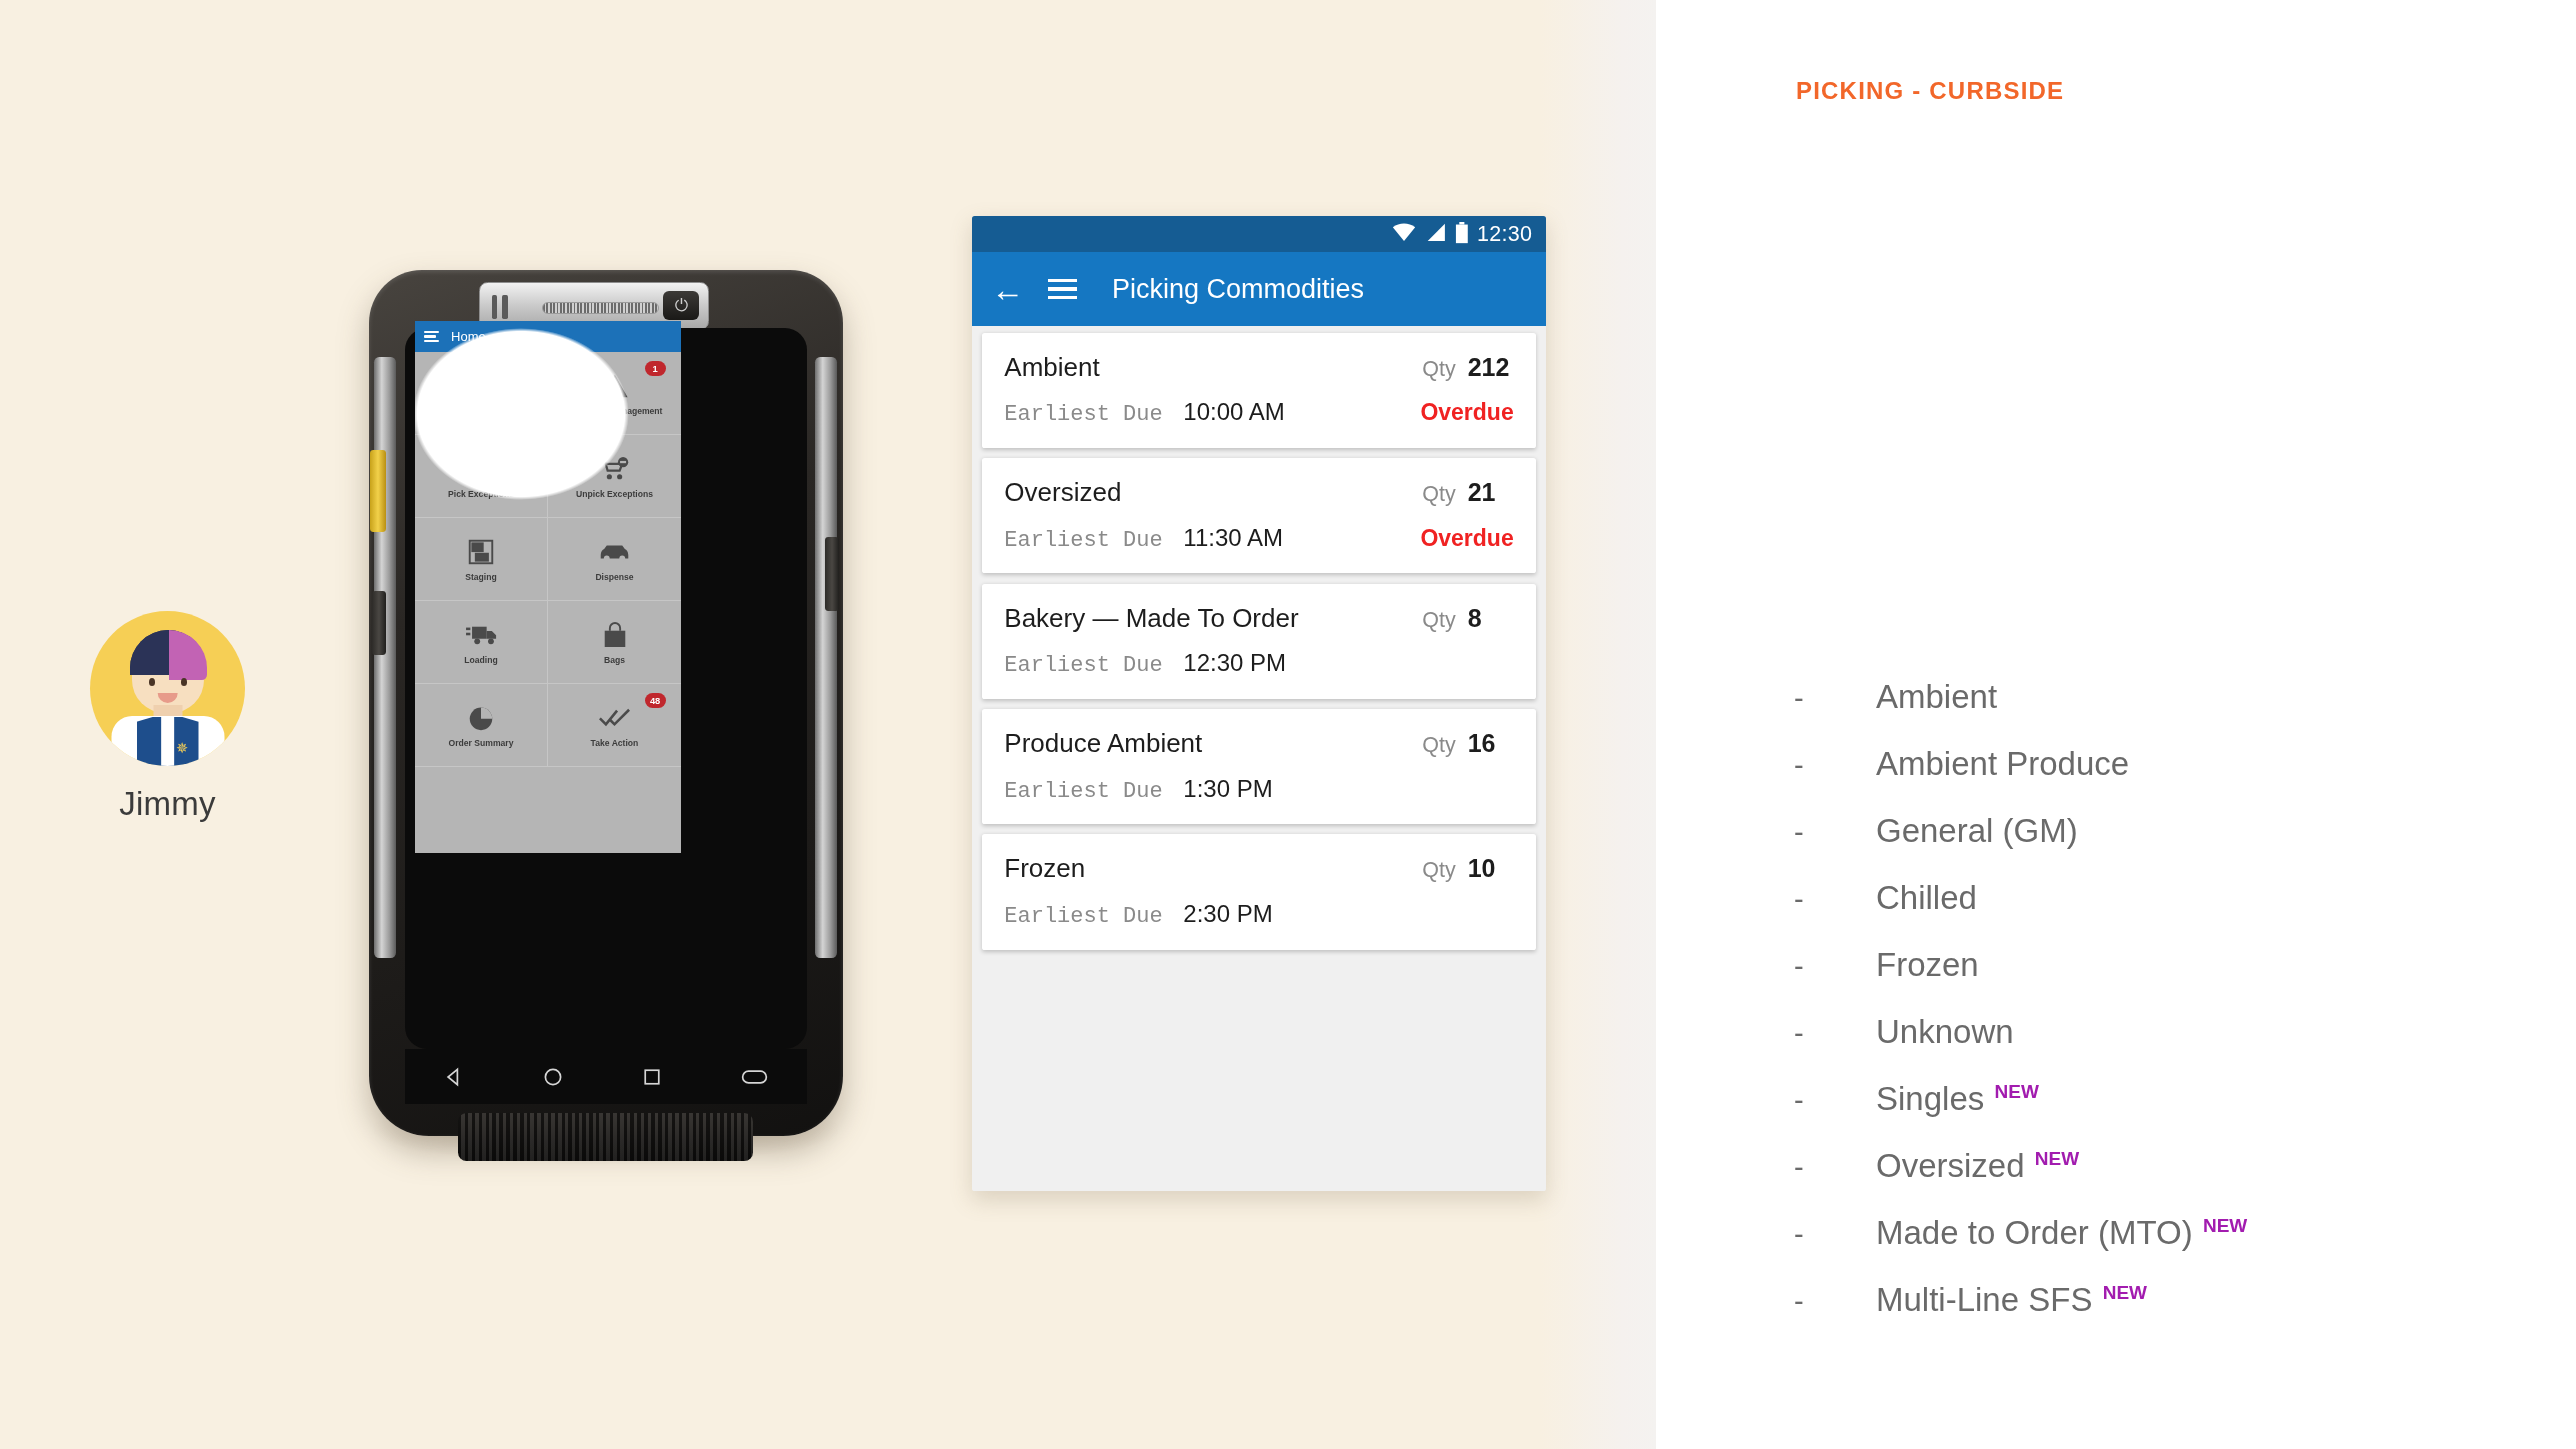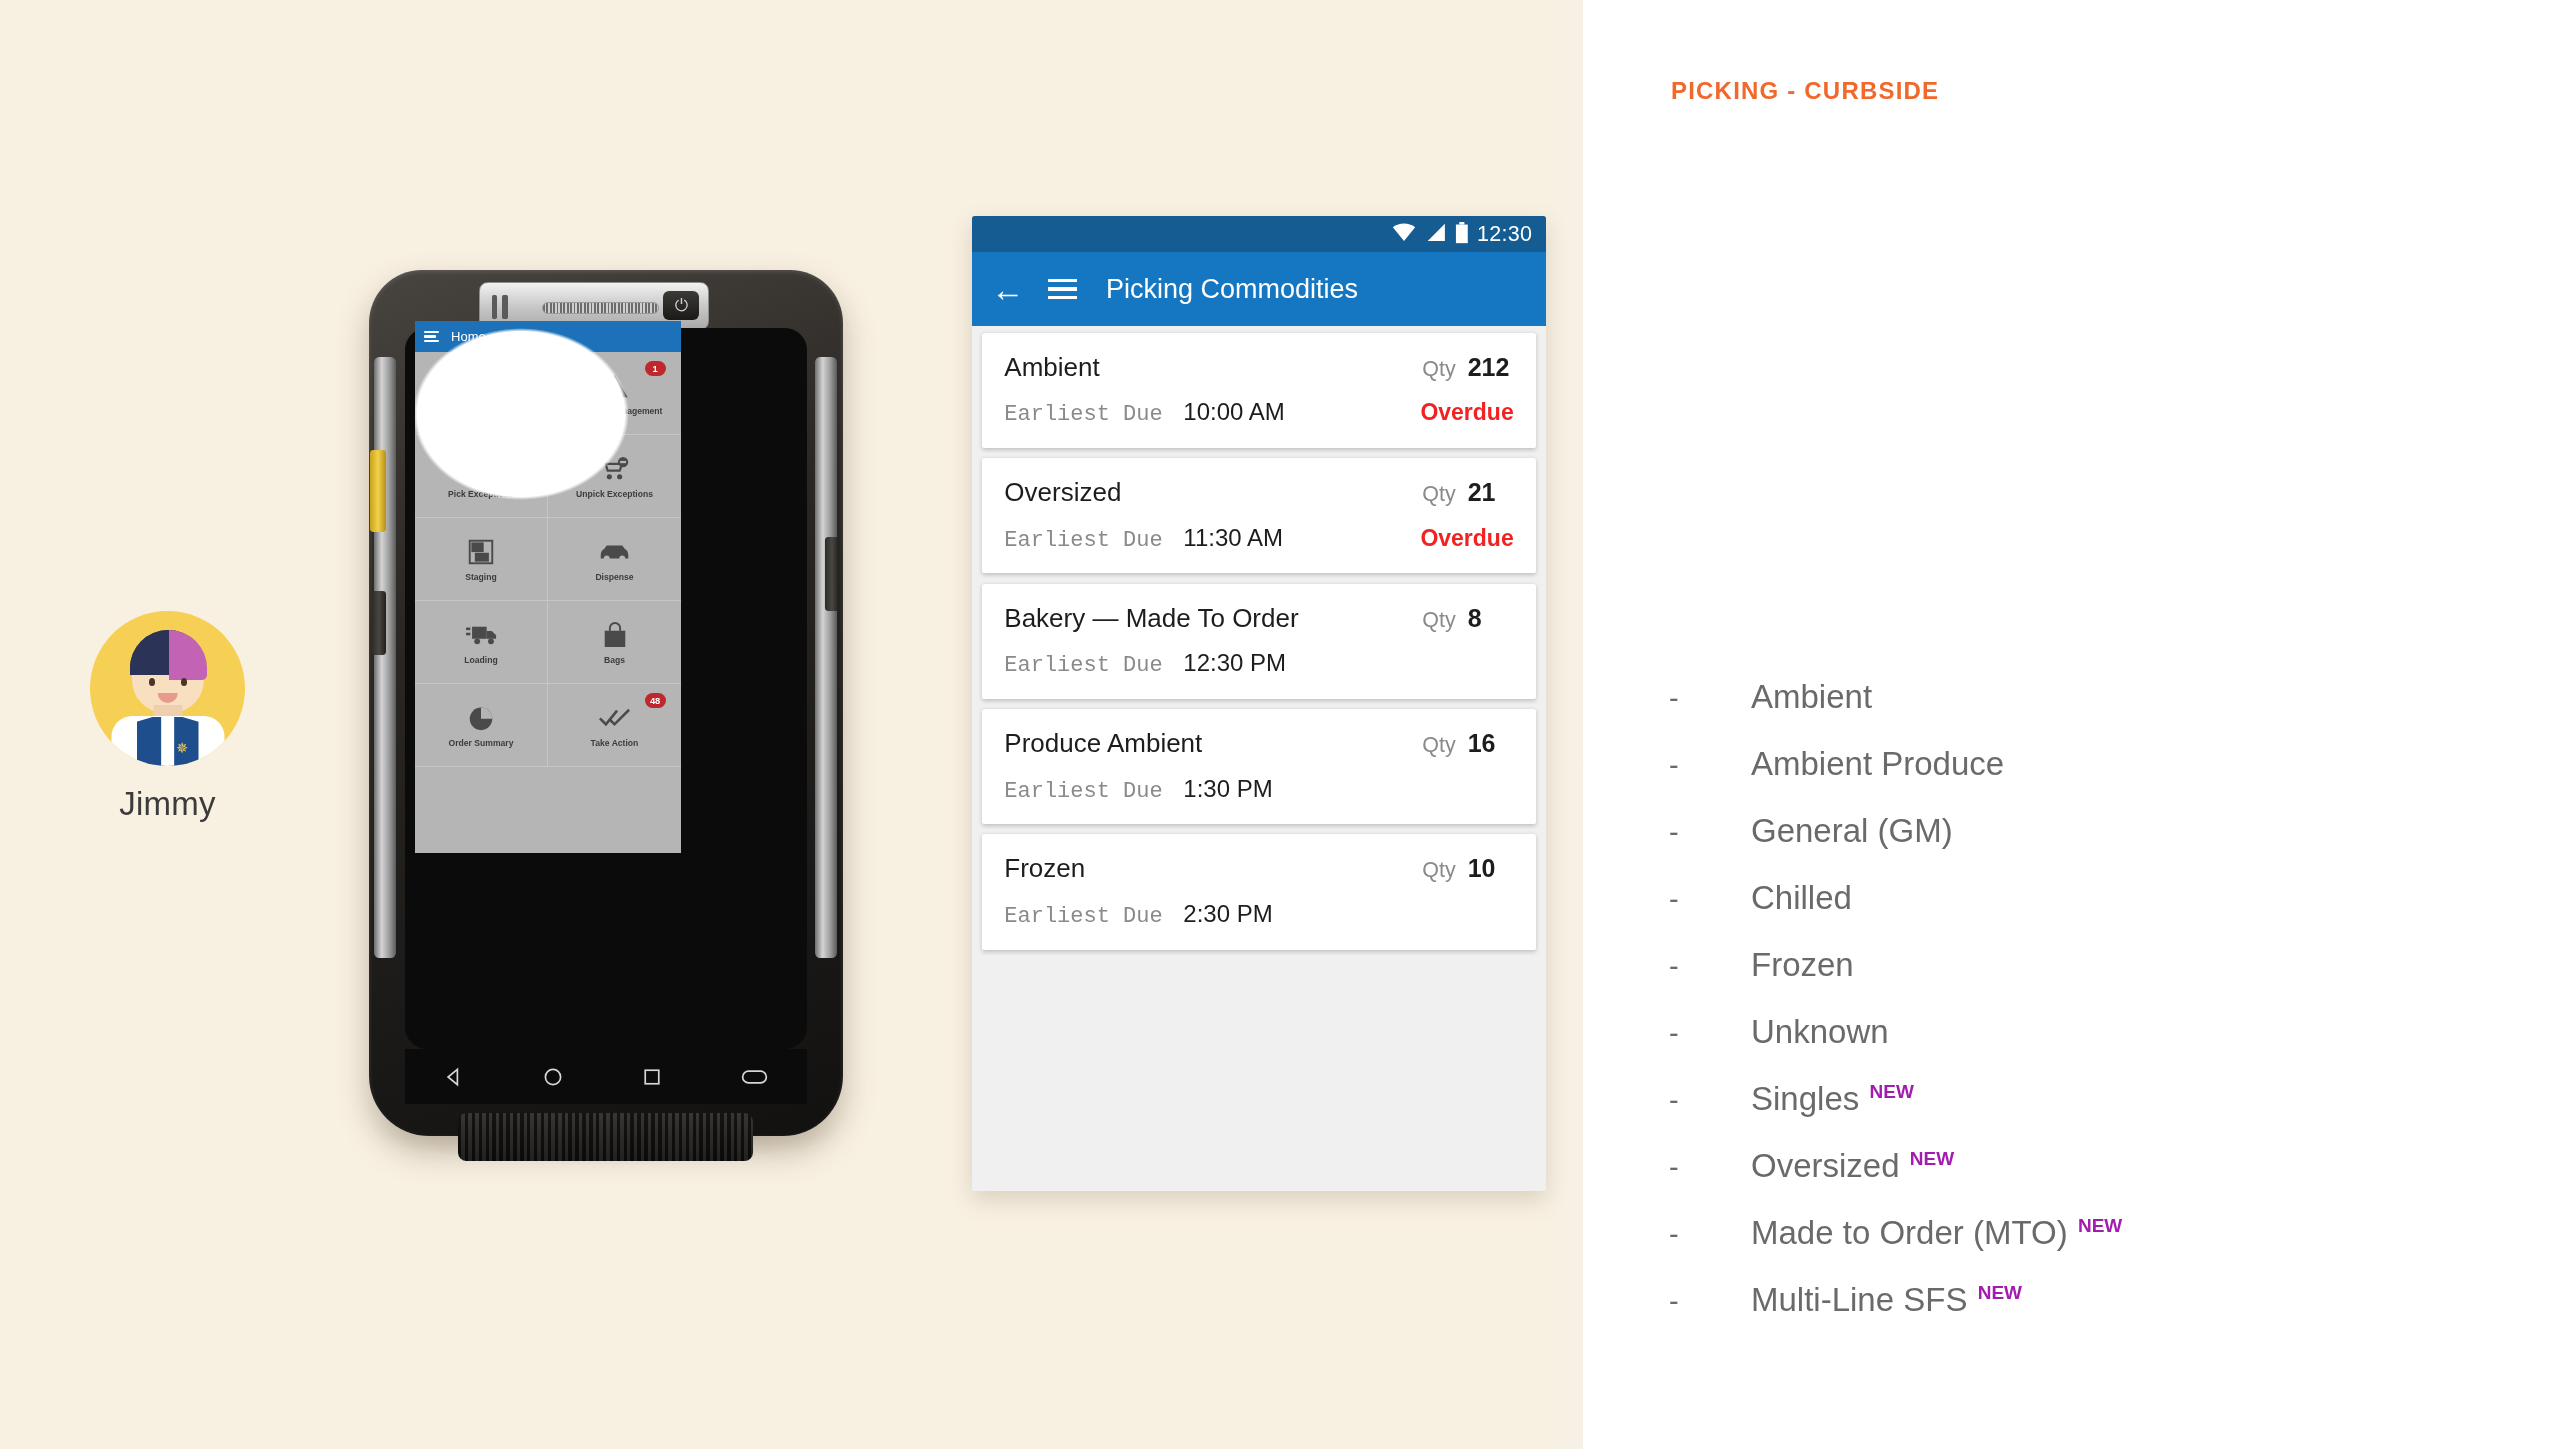--- a/index.html
+++ b/index.html
@@ -200,39 +200,39 @@
     justify-content:flex-end; gap:8.6px; padding-right:13.7px; color:#fff;
   }
   .mk-status .clock { font-size:21.5px; font-weight:400; letter-spacing:0.3px; }
   .mk-appbar {
     height:74px; background:#1577C2; display:flex; align-items:center; gap:24px;
     padding-left:19px; color:#fff;
   }
   .mk-back { font-size:33px; line-height:1; }
   .mk-burger { display:flex; flex-direction:column; gap:5.2px; }
   .mk-burger i { display:block; width:29px; height:3.4px; background:#fff; }
-  .mk-title { font-size:27px; font-weight:400; margin-left:5px; }
+  .mk-title { font-size:27px; font-weight:400; margin-left:11px; }
   .mk-list { padding:6.9px 10.3px 0 10.3px; }
   .mk-card {
     background:#fff; border-radius:2.6px; margin-bottom:10.3px;
     padding:19px 22px 20.6px 22px;
     box-shadow:0 1.7px 4.3px rgba(0,0,0,.20);
   }
   .mk-row1 { display:flex; align-items:baseline; }
   .mk-name { font-size:26px; color:#1d1d1d; flex:1; }
   .mk-qty-label { font-size:21.5px; color:#8a8a8a; margin-right:12px; }
   .mk-qty-val { font-size:25px; color:#1d1d1d; font-weight:bold; min-width:46px; }
   .mk-row2 { display:flex; align-items:baseline; margin-top:15.5px; }
   .mk-due-label { font-size:22px; color:#8a8a8a;font-family:Liberation Mono, monospace; }
   .mk-due-val { font-size:24px; color:#1d1d1d; margin-left:20.6px; }
   .mk-spacer { flex:1; }
   .mk-overdue { font-size:23px; color:#F02222; font-weight:bold; }
 
   
-  .right-panel { position:absolute; left:1583px; top:0; width:796px; height:1449px; background:#fff; }
+  .right-panel { position:absolute; left:1708px; top:0; width:796px; height:1449px; background:#fff; }
   .eyebrow {
     position:absolute; left:88px; top:77px;
     color:#F2672A; font-size:24px; font-weight:bold; letter-spacing:1.2px;
   }
   .headline {
     position:absolute; left:86px; top:127px; width:807px;
     color:#4A4A4A; font-size:65px; font-weight:bold; line-height:1.18;
     letter-spacing:-0.5px;
   }
   .bullets { position:absolute; left:86px; top:678px; width:773px; }

